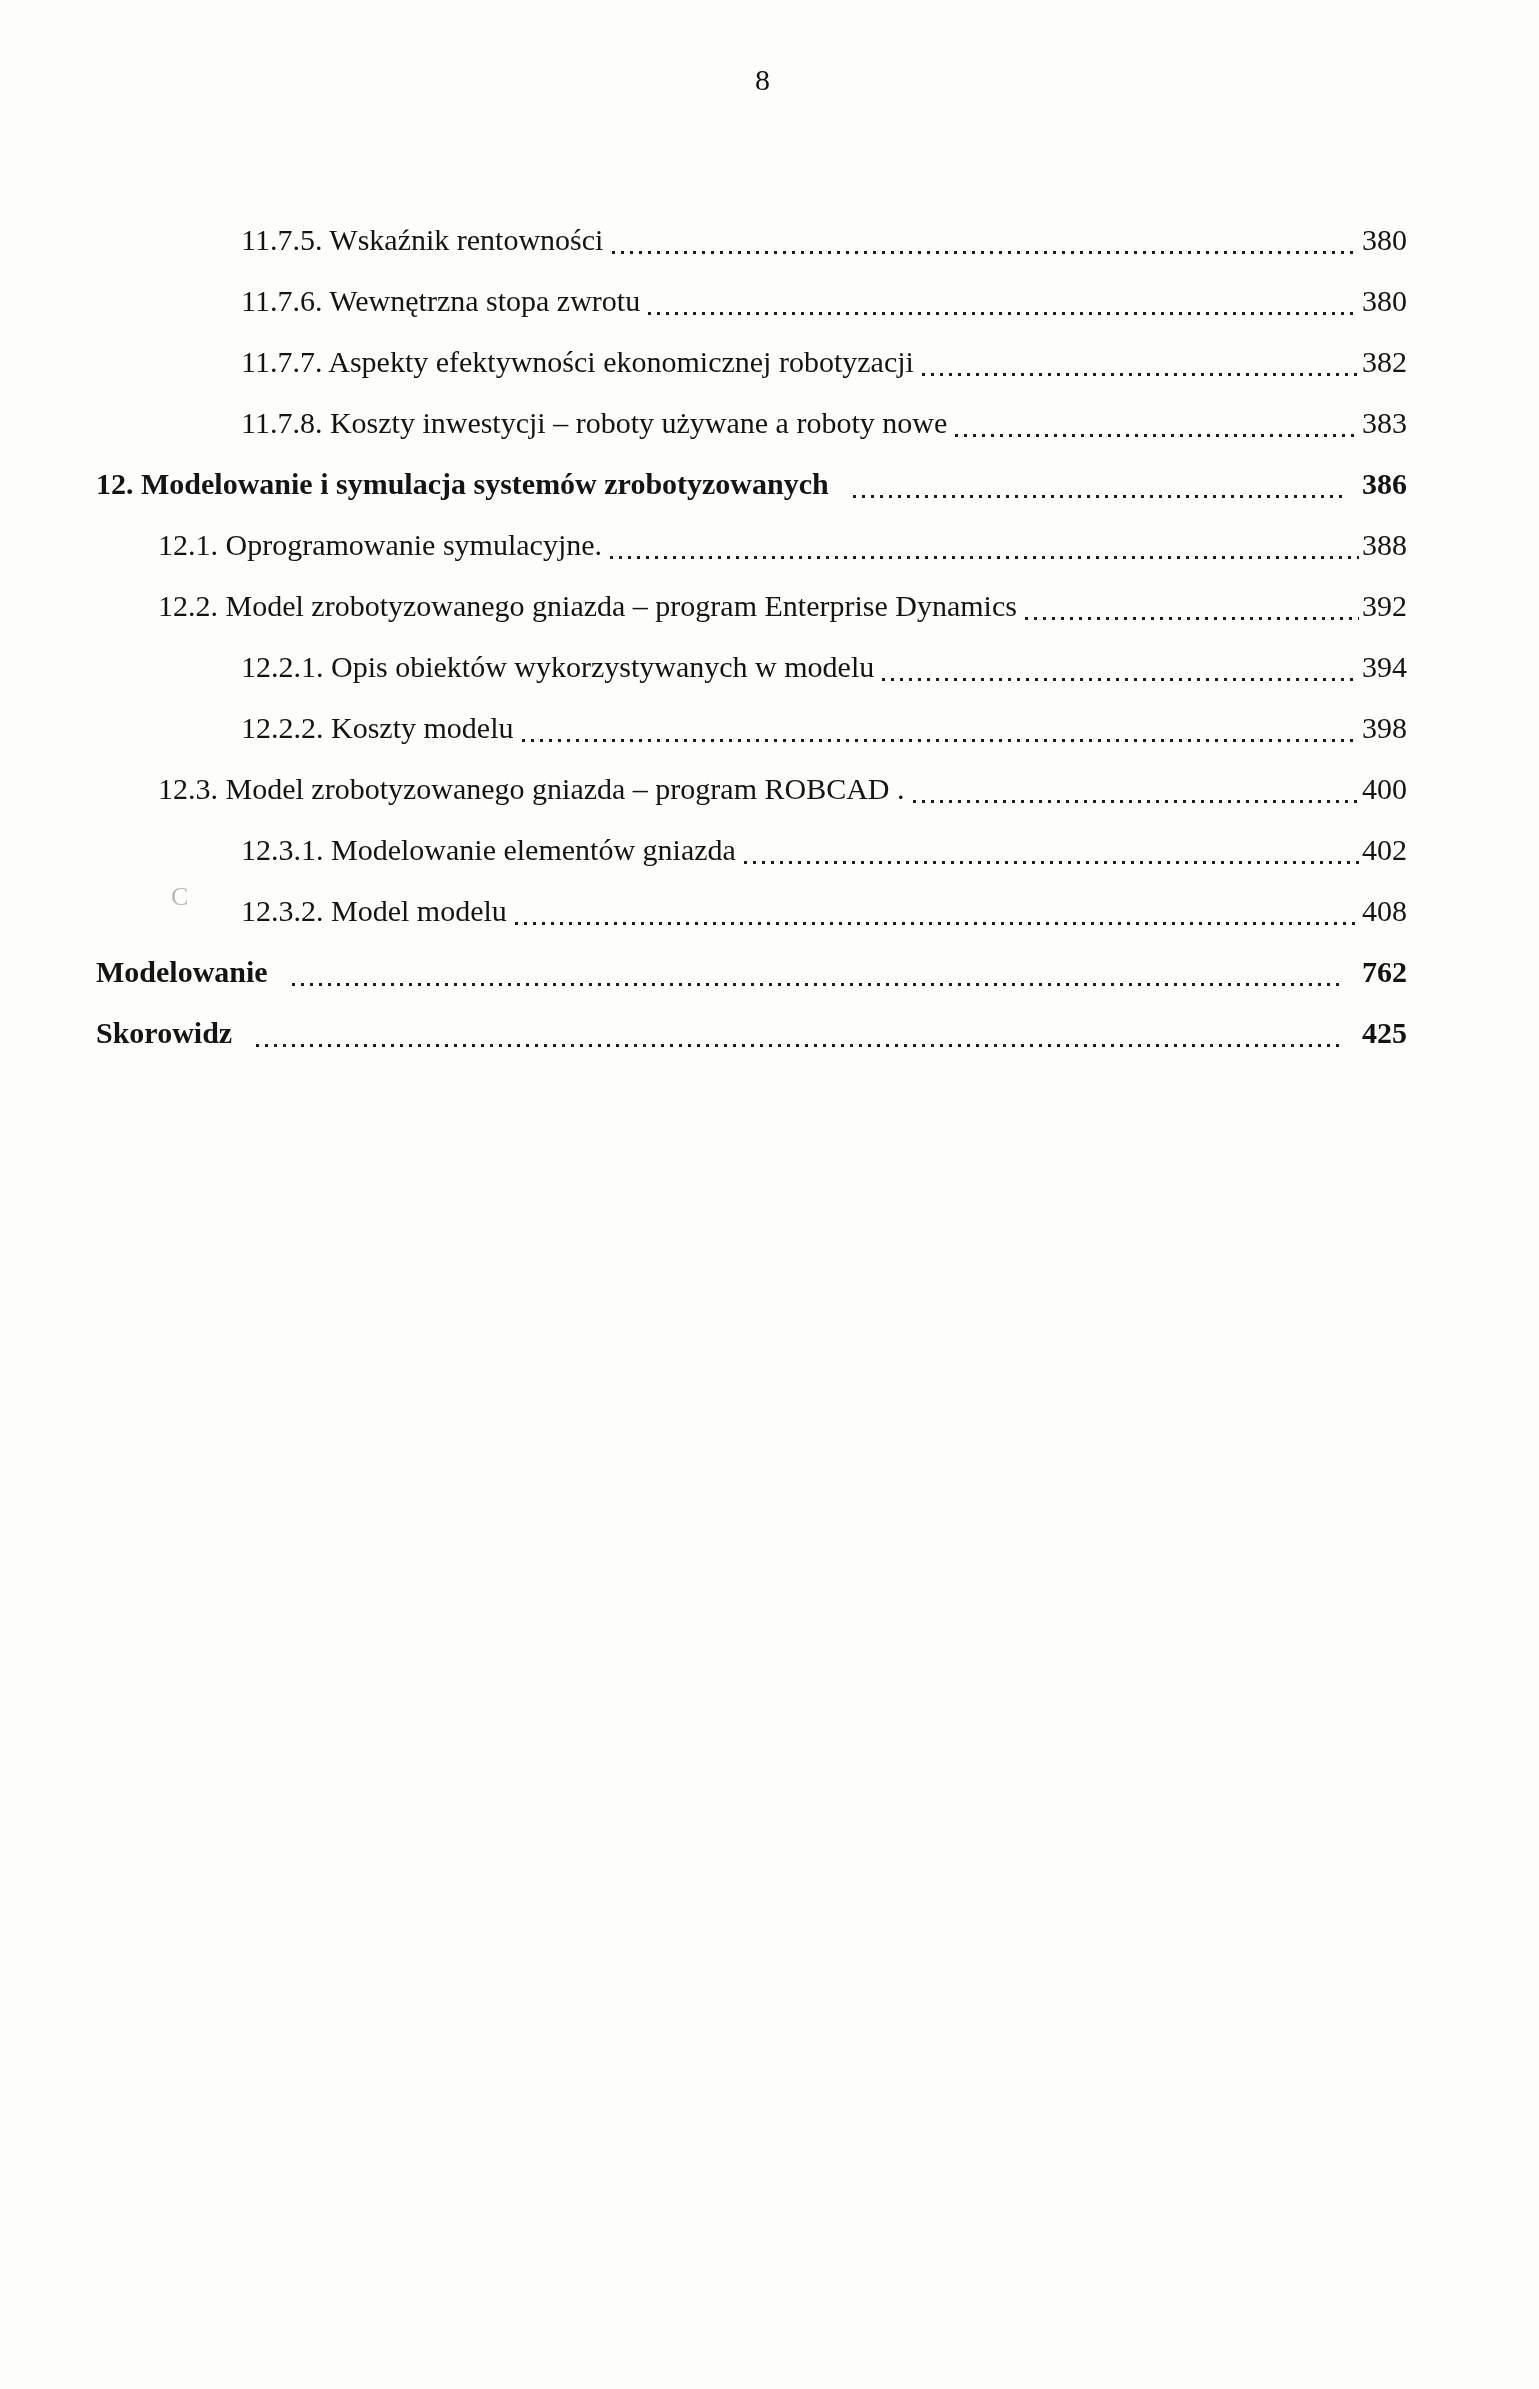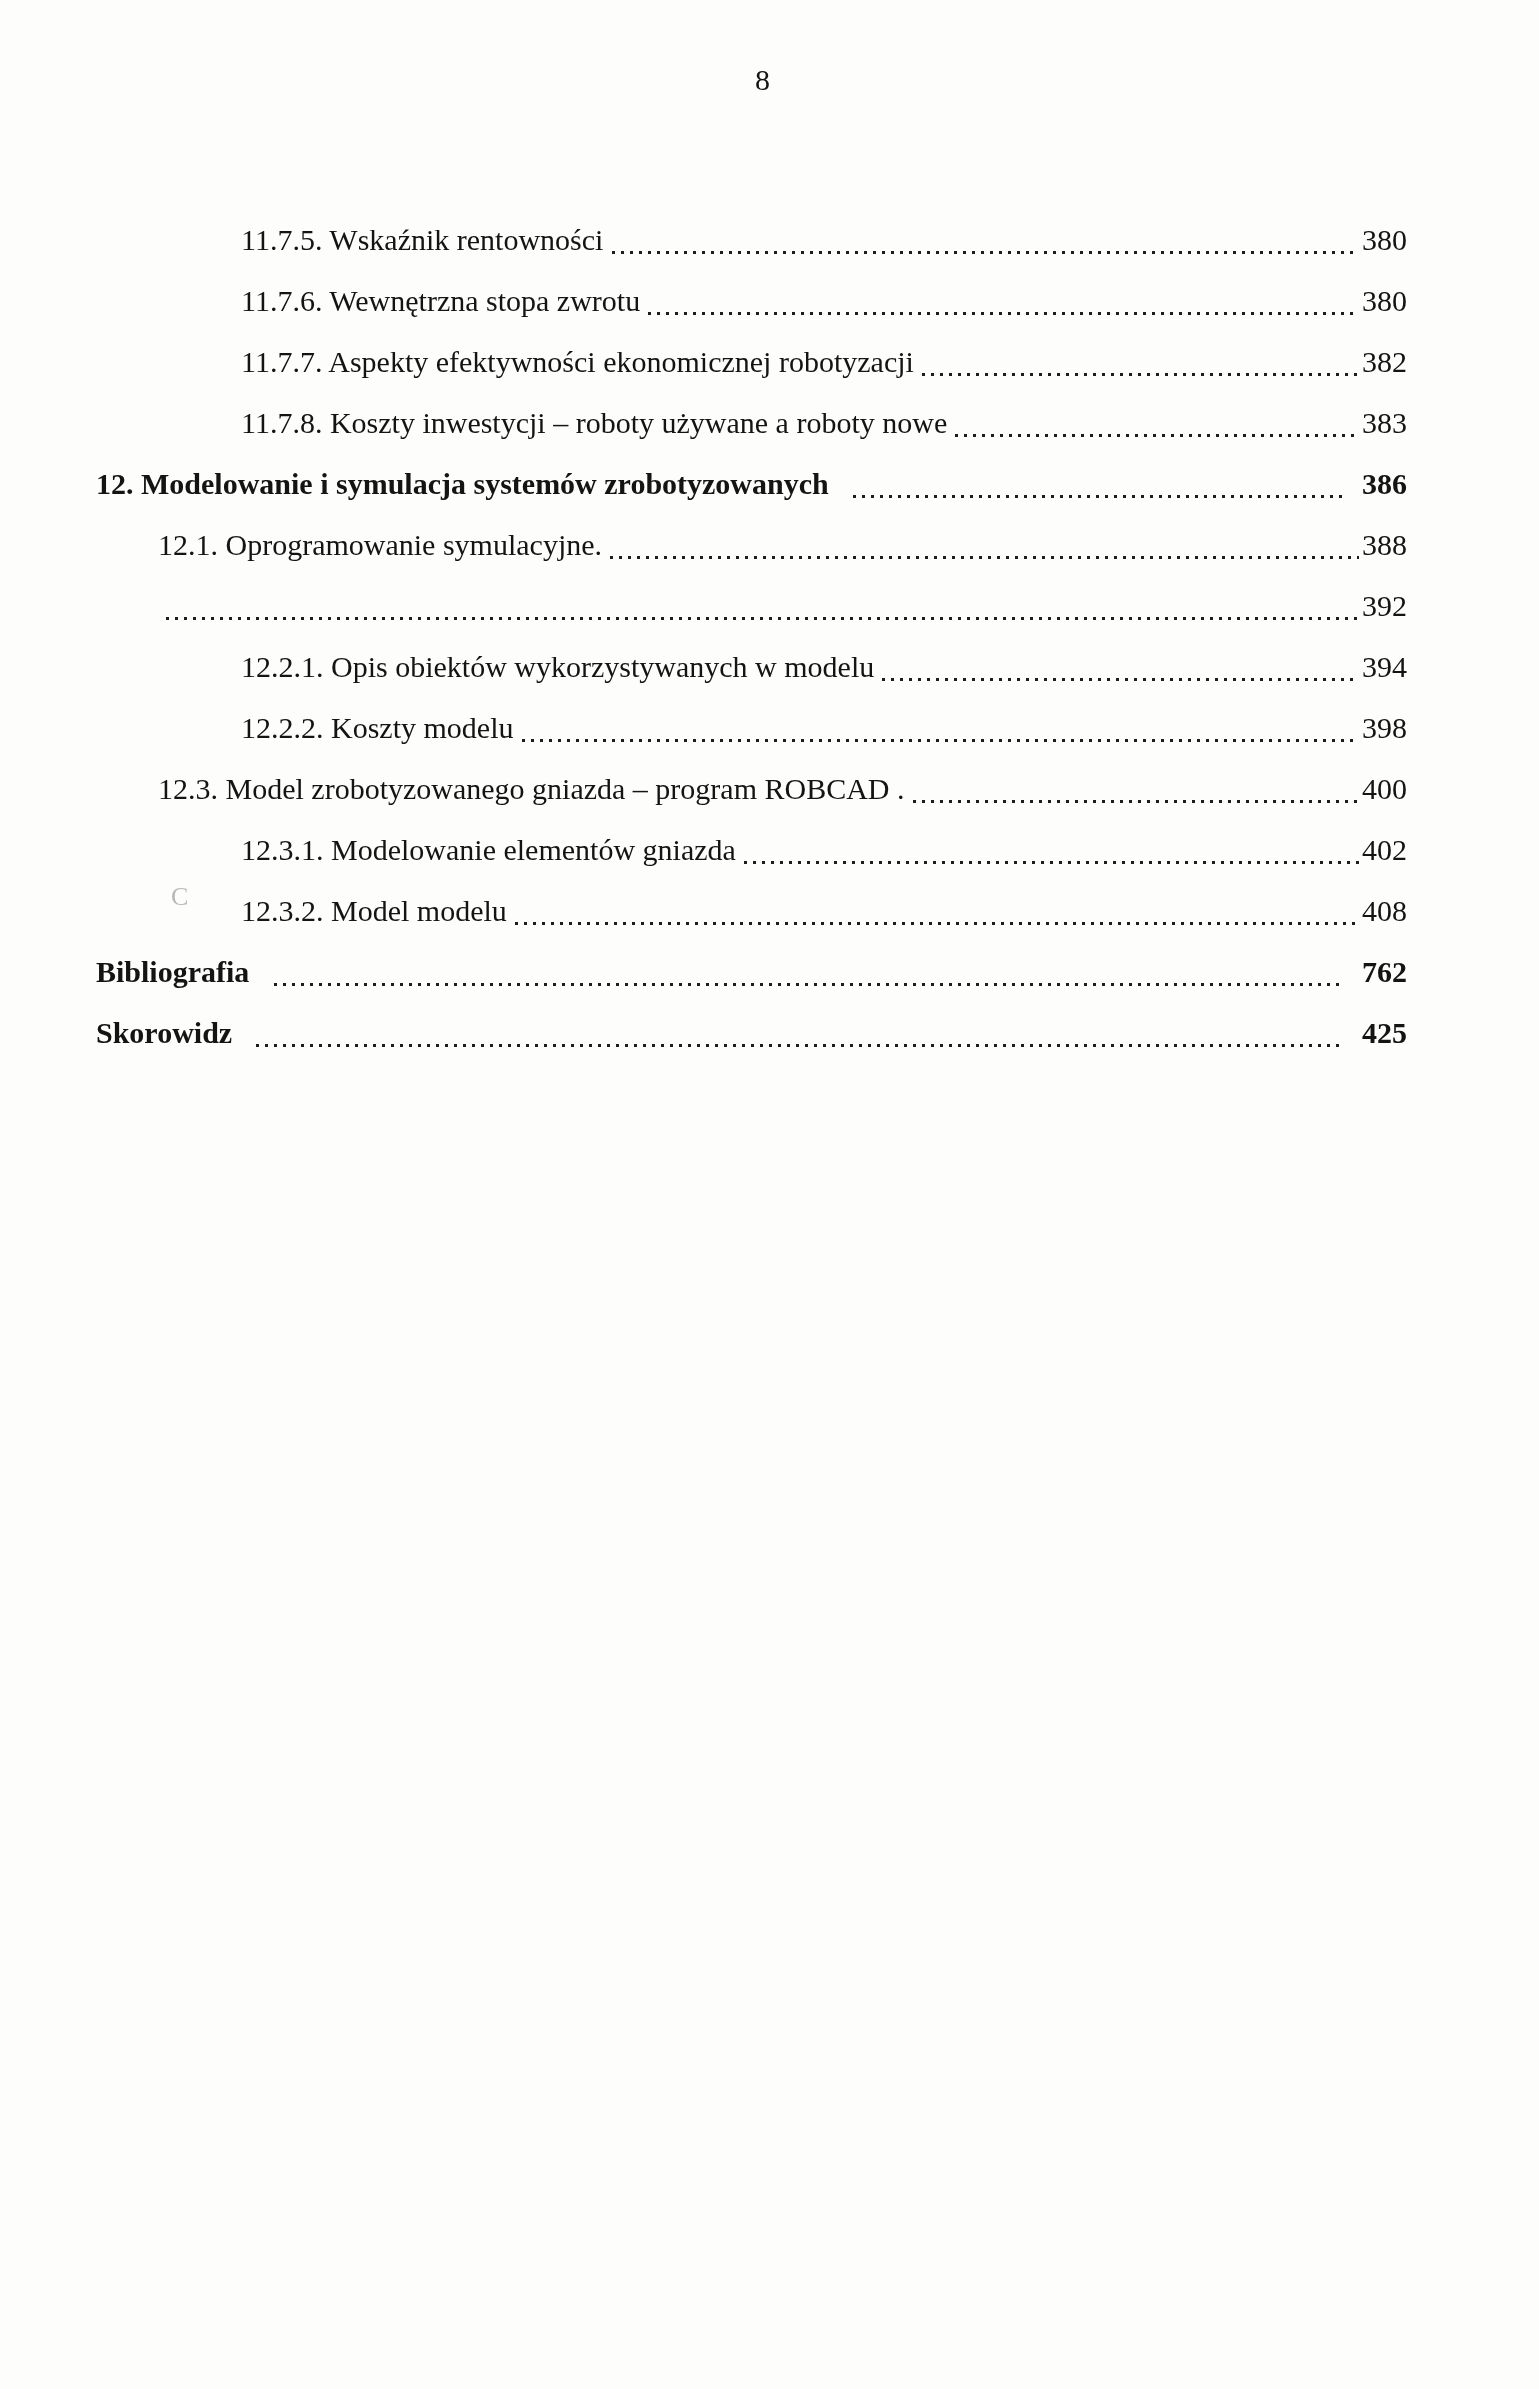--- a/index.html
+++ b/index.html
@@ -109,20 +109,21 @@
       <span class="toc-page">386</span>
     </div>
 
     <div class="toc-row level-2">
       <span class="toc-label">12.1. Oprogramowanie symulacyjne.</span>
       <span class="dot-leader"></span>
       <span class="toc-page">388</span>
     </div>
 
     <div class="toc-row level-2">
+      <span class="toc-label">12.2. Model zrobotyzowanego gniazda – program Enterprise Dynamics</span>
       <span class="dot-leader"></span>
       <span class="toc-page">392</span>
     </div>
 
     <div class="toc-row level-3">
       <span class="toc-label">12.2.1. Opis obiektów wykorzystywanych w modelu</span>
       <span class="dot-leader"></span>
       <span class="toc-page">394</span>
     </div>
 
@@ -144,21 +145,21 @@
       <span class="toc-page">402</span>
     </div>
 
     <div class="toc-row level-3">
       <span class="toc-label">12.3.2. Model modelu</span>
       <span class="dot-leader"></span>
       <span class="toc-page">408</span>
     </div>
 
     <div class="toc-row level-1 bold">
-      <span class="toc-label">Bibliografia</span>
+      <span class="toc-label">Modelowanie</span>
       <span class="dot-leader"></span>
       <span class="toc-page">762</span>
     </div>
 
     <div class="toc-row level-1 bold">
       <span class="toc-label">Skorowidz</span>
       <span class="dot-leader"></span>
       <span class="toc-page">425</span>
     </div>
 

